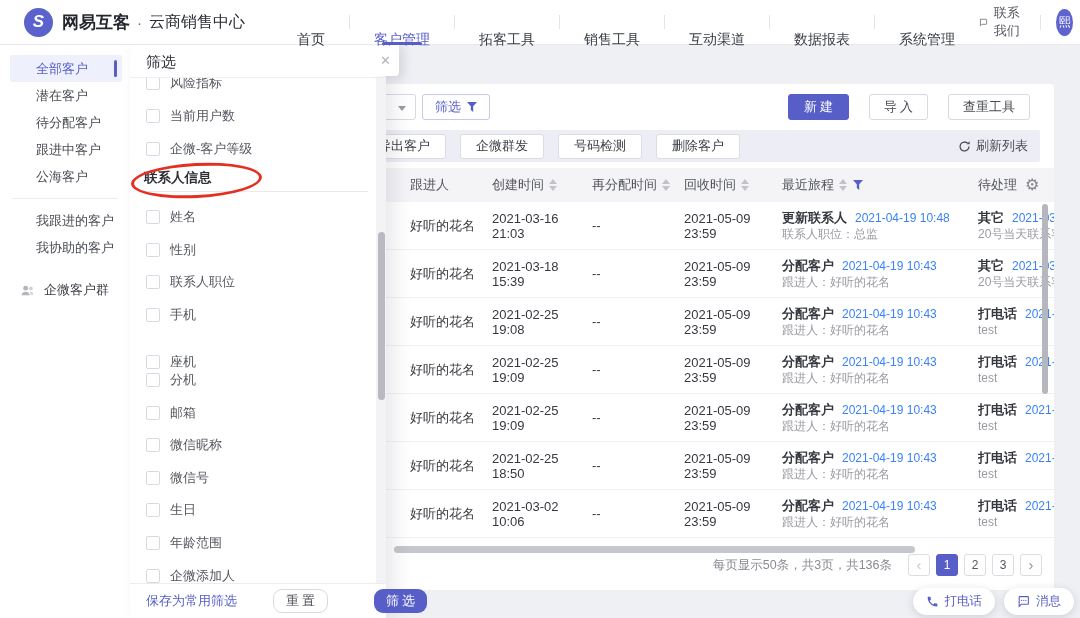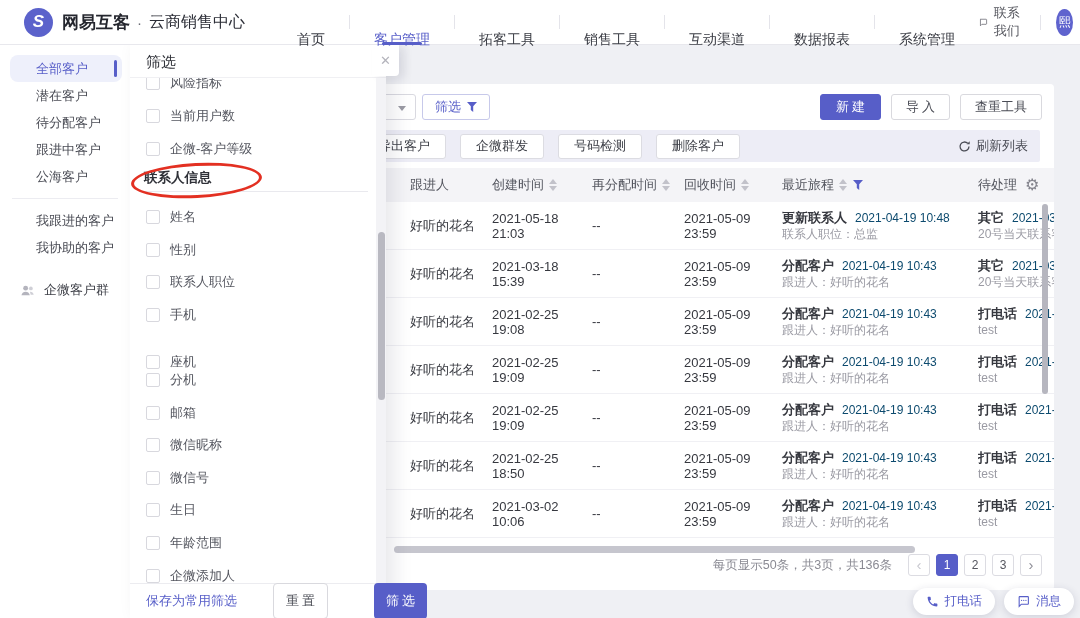--- a/index.html
+++ b/index.html
@@ -22,34 +22,34 @@
   .nav-right { margin-left:auto; display:flex; align-items:center; margin-right:16px; }
   .contact { display:flex; align-items:center; font-size:13px; color:#55565e; cursor:pointer; }
   .contact svg { margin-right:6px; }
   .nav-right-sep { width:1px; height:15px; background:#e4e4ea; margin:0 16px; }
   .avatar { width:27px; height:27px; border-radius:50%; background:#5f63ce; color:#fff; font-size:12px; display:flex; align-items:center; justify-content:center; cursor:pointer; }
 
   
   .sidebar { position:absolute; left:0; top:45px; width:130px; height:573px; background:#fff; z-index:10; padding-top:10px; }
   .side-group { display:flex; align-items:center; height:30px; padding:0 12px 0 20px; cursor:pointer; }
   .side-group-label { font-size:14px; color:#575ec8; margin-left:9px; flex:1; }
-  .side-item { position:relative; height:27px; line-height:27px; margin:0 8px 0 10px; padding-left:26px; font-size:13px; color:#4a4c55; border-radius:8px; cursor:pointer; white-space:nowrap; }
+  .side-item { position:relative; height:27px; line-height:27px; margin:0 8px 0 10px; padding-left:26px; font-size:13px; color:#4a4c55; border-radius:2px; cursor:pointer; white-space:nowrap; }
   .side-item.active { background:#eef0fb; color:#575ec8; }
   .active-bar { position:absolute; right:5px; top:5px; width:3px; height:17px; background:#575ec8; border-radius:2px; }
   .side-divider { height:1px; background:#ececf1; margin:8px 12px; }
   .side-bottom { display:flex; align-items:center; height:30px; padding-left:20px; margin-top:14px; font-size:13px; color:#3c3e46; cursor:pointer; }
   .side-bottom svg { margin-right:9px; }
 
   
   .card { position:absolute; left:150px; top:84px; width:904px; height:506px; background:#fff; border-radius:4px; z-index:5; }
   .controls { position:absolute; left:0; top:0; width:100%; height:46px; }
   .dd-stub { position:absolute; left:186px; top:10px; width:80px; height:26px; border:1px solid #d9d9e0; border-radius:3px; background:#fff; }
   .dd-caret { position:absolute; right:9px; top:11px; width:0; height:0; border-left:4px solid transparent; border-right:4px solid transparent; border-top:5px solid #9b9ba4; }
   .filter-btn { position:absolute; left:272px; top:10px; height:26px; padding:0 12px; border:1px solid #c7c9ea; border-radius:3px; background:#fff; color:#575ec8; font-size:13px; display:flex; align-items:center; gap:6px; cursor:pointer; }
-  .right-btns { position:absolute; right:12px; top:10px; display:flex; gap:10px; }
+  .right-btns { position:absolute; right:24px; top:10px; display:flex; gap:20px; }
   .btn { height:26px; padding:0 14px; border:1px solid #d9d9de; border-radius:3px; background:#fff; color:#4a4c55; font-size:13px; display:flex; align-items:center; cursor:pointer; white-space:nowrap; }
   .btn.primary { background:#575ec8; border-color:#575ec8; color:#fff; letter-spacing:3px; padding:0 12px 0 15px; }
   .btn.spaced { letter-spacing:3px; padding:0 11px 0 14px; }
 
   .toolbar { position:absolute; left:14px; top:46px; width:876px; height:32px; background:#ededf6; border-radius:2px; display:flex; align-items:center; }
   .tb-btn { height:25px; padding:0 15px; background:#fff; border:1px solid #dcdce2; border-radius:3px; color:#3e4048; font-size:13px; display:flex; align-items:center; margin-right:14px; cursor:pointer; white-space:nowrap; }
   .refresh { margin-left:auto; margin-right:12px; display:flex; align-items:center; gap:5px; font-size:13px; color:#4a4c55; cursor:pointer; }
 
   
   .thead { position:absolute; left:0; top:84px; width:100%; height:34px; background:#f4f4f7; display:flex; align-items:center; padding-left:260px; font-size:13px; color:#53555e; }
@@ -59,21 +59,21 @@
   .c-recycled { width:98px; } .c-journey { width:196px; } .c-todo { flex:1; overflow:hidden; white-space:nowrap; }
   .hcell { display:flex; align-items:center; white-space:nowrap; }
   .sorter { display:inline-flex; flex-direction:column; gap:2px; margin-left:5px; }
   .car-up { width:0;height:0;border-left:4px solid transparent;border-right:4px solid transparent;border-bottom:5px solid #c2c2ca; }
   .car-down { width:0;height:0;border-left:4px solid transparent;border-right:4px solid transparent;border-top:5px solid #c2c2ca; }
   .funnel { width:11px; height:11px; background:#575ec8; clip-path:polygon(0 0,100% 0,62% 42%,62% 100%,38% 80%,38% 42%); display:inline-block; }
   .funnel.small { width:10px; height:10px; }
   .gear { font-size:16px; color:#84848d; margin-left:8px; cursor:pointer; line-height:1; }
   .two-line { line-height:1.35; white-space:nowrap; }
   .tl-title { font-weight:bold; color:#36383f; font-size:13px; }
-  .tl-time { color:#0c4a6e; font-size:12px; margin-left:8px; }
+  .tl-time { color:#3b82f6; font-size:12px; margin-left:8px; }
   .tl-sub { color:#9a9aa3; font-size:12px; }
 
   .v-scroll { position:absolute; left:892px; top:120px; width:6px; height:190px; background:#b6b6bf; border-radius:3px; }
   .h-scroll { position:absolute; left:244px; top:462px; width:521px; height:7px; background:#c6c6ce; border-radius:4px; }
 
   .pagination { position:absolute; right:12px; top:470px; display:flex; align-items:center; gap:6px; }
   .pg-summary { font-size:12.5px; color:#8a8a93; margin-right:10px; white-space:nowrap; }
   .pg-btn { width:22px; height:22px; border:1px solid #dcdce2; border-radius:3px; background:#fff; color:#55565e; font-size:12px; display:flex; align-items:center; justify-content:center; cursor:pointer; }
   .pg-btn.active { background:#575ec8; border-color:#575ec8; color:#fff; }
   .pg-btn.arrow { font-size:15px; color:#8d8d96; padding-bottom:2px; }
@@ -92,21 +92,21 @@
   .f-row { position:absolute; left:0; height:24px; display:flex; align-items:center; padding-left:16px; width:230px; }
   .cb { width:14px; height:14px; border:1px solid #d8d8de; border-radius:2px; background:#fff; flex:0 0 auto; cursor:pointer; }
   .f-label { font-size:13px; color:#54565f; margin-left:10px; white-space:nowrap; }
   .f-section { position:absolute; left:14px; font-size:13.5px; font-weight:bold; color:#2f3138; white-space:nowrap; }
   .f-divider { position:absolute; left:14px; width:224px; height:1px; background:#e9e9ee; }
   .d-track { position:absolute; right:0; top:33px; width:10px; height:505px; background:#f3f3f6; }
   .d-thumb { position:absolute; right:1px; top:187px; width:7px; height:168px; background:#b9b9c1; border-radius:4px; }
   .drawer-foot { position:absolute; left:0; bottom:0; width:100%; height:35px; border-top:1px solid #ececf0; display:flex; align-items:center; padding:0 13px 0 16px; background:#fff; }
   .save-link { font-size:13px; color:#575ec8; cursor:pointer; white-space:nowrap; }
   .foot-btns { margin-left:auto; display:flex; gap:10px; }
-  .foot-btn { height:36px; padding:0 9px 0 12px; letter-spacing:3px; font-size:13px; border-radius:4px; display:flex; align-items:center; cursor:pointer; white-space:nowrap;margin-left:36px; }
+  .foot-btn { height:24px; padding:0 9px 0 12px; letter-spacing:3px; font-size:13px; border-radius:9px; display:flex; align-items:center; cursor:pointer; white-space:nowrap;margin-left:36px; }
   .foot-btn.ghost { border:1px solid #d9d9de; background:#fff; color:#4a4c55; }
   .foot-btn.primary { background:#575ec8; color:#fff; }
 
   .red-ellipse { position:absolute; left:131px; top:163px; width:131px; height:35px; border:3px solid #e33022; border-radius:50%; transform:rotate(-3deg); z-index:25; pointer-events:none; }
 </style>
 </head>
 <body>
 
 <div class="screen">
 
@@ -230,21 +230,21 @@
           <div class="funnel small" style="margin-left: 6px;"></div>
         </div>
         <div class="hcell c-todo">
           <div style="display: inline;">待处理</div>
           <div class="gear">⚙</div>
         </div>
       </div>
     <div class="tbody" id="tbody">
         <div class="trow">
           <div class="c-owner">好听的花名</div>
-          <div class="c-created">2021-05-18 21:03</div>
+          <div class="c-created">2021-03-16 21:03</div>
           <div class="c-reassigned">--</div>
           <div class="c-recycled">2021-05-09 23:59</div>
           <div class="c-journey two-line">
             <div><span class="tl-title">更新联系人</span><span class="tl-time">2021-04-19 10:48</span></div>
             <div class="tl-sub">联系人职位：总监</div>
           </div>
           <div class="c-todo two-line">
             <div><span class="tl-title">其它</span><span class="tl-time">2021-03</span></div>
             <div class="tl-sub">20号当天联系客</div>
           </div>

